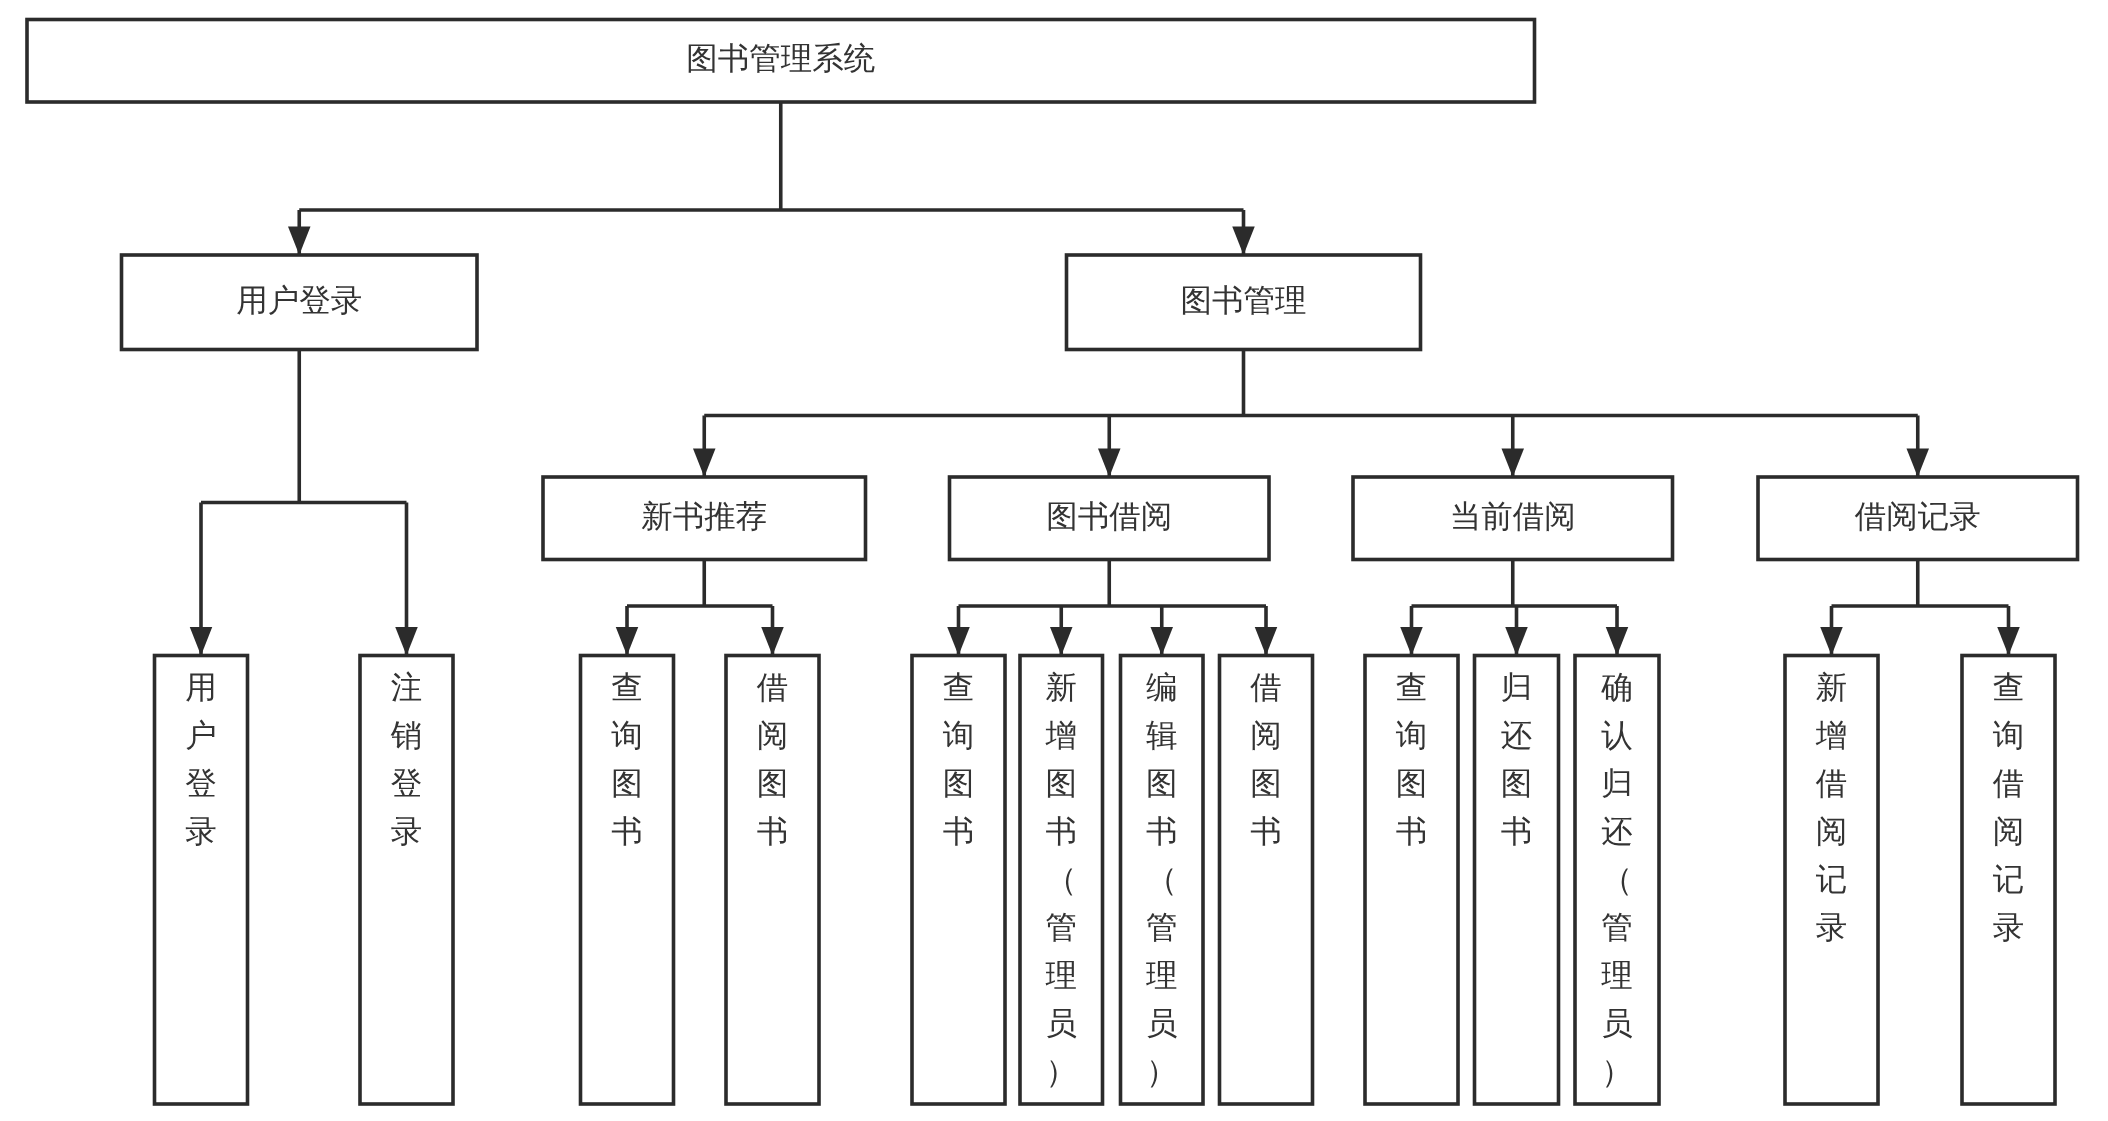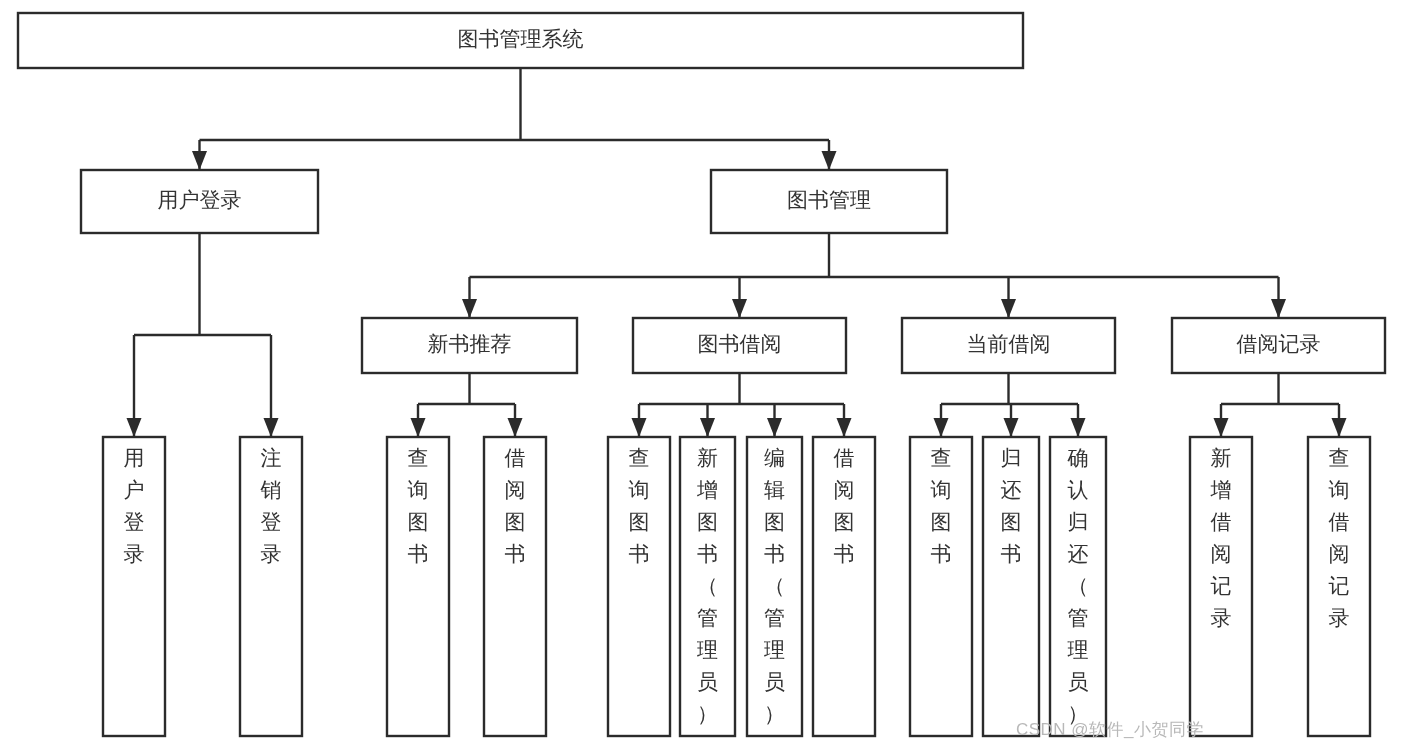--- a/index.html
+++ b/index.html
@@ -219,15 +219,14 @@
           <rect x="1190" y="437" width="62" height="299" class="node-rect"></rect>
           <text x="1221" y="465" class="node-label-v"><tspan x="1221" dy="0">新</tspan><tspan x="1221" dy="32">增</tspan><tspan x="1221" dy="32">借</tspan><tspan x="1221" dy="32">阅</tspan><tspan x="1221" dy="32">记</tspan><tspan x="1221" dy="32">录</tspan></text>
         </g>
         <g>
           <rect x="1308" y="437" width="62" height="299" class="node-rect"></rect>
           <text x="1339" y="465" class="node-label-v"><tspan x="1339" dy="0">查</tspan><tspan x="1339" dy="32">询</tspan><tspan x="1339" dy="32">借</tspan><tspan x="1339" dy="32">阅</tspan><tspan x="1339" dy="32">记</tspan><tspan x="1339" dy="32">录</tspan></text>
         </g>
       </g>
   </svg>
 
-  <div class="watermark">CSDN @软件_小贺同学</div>
 
 </div>
 
 </body></html>

